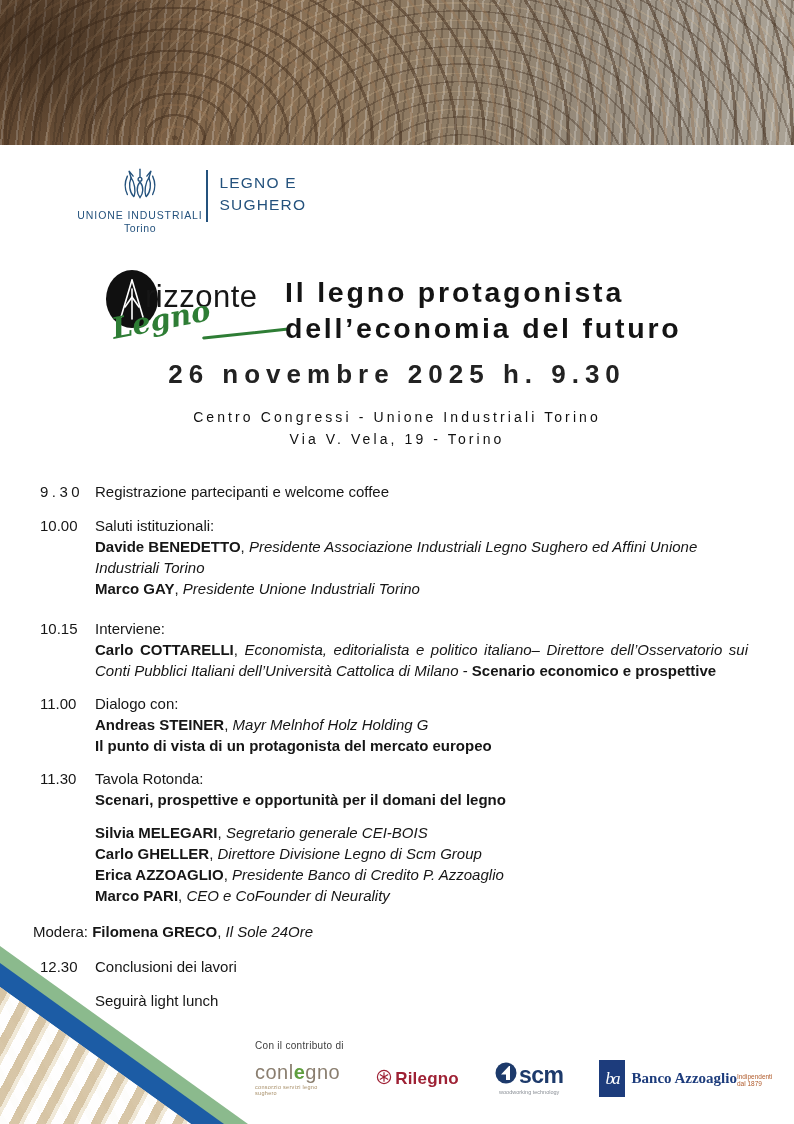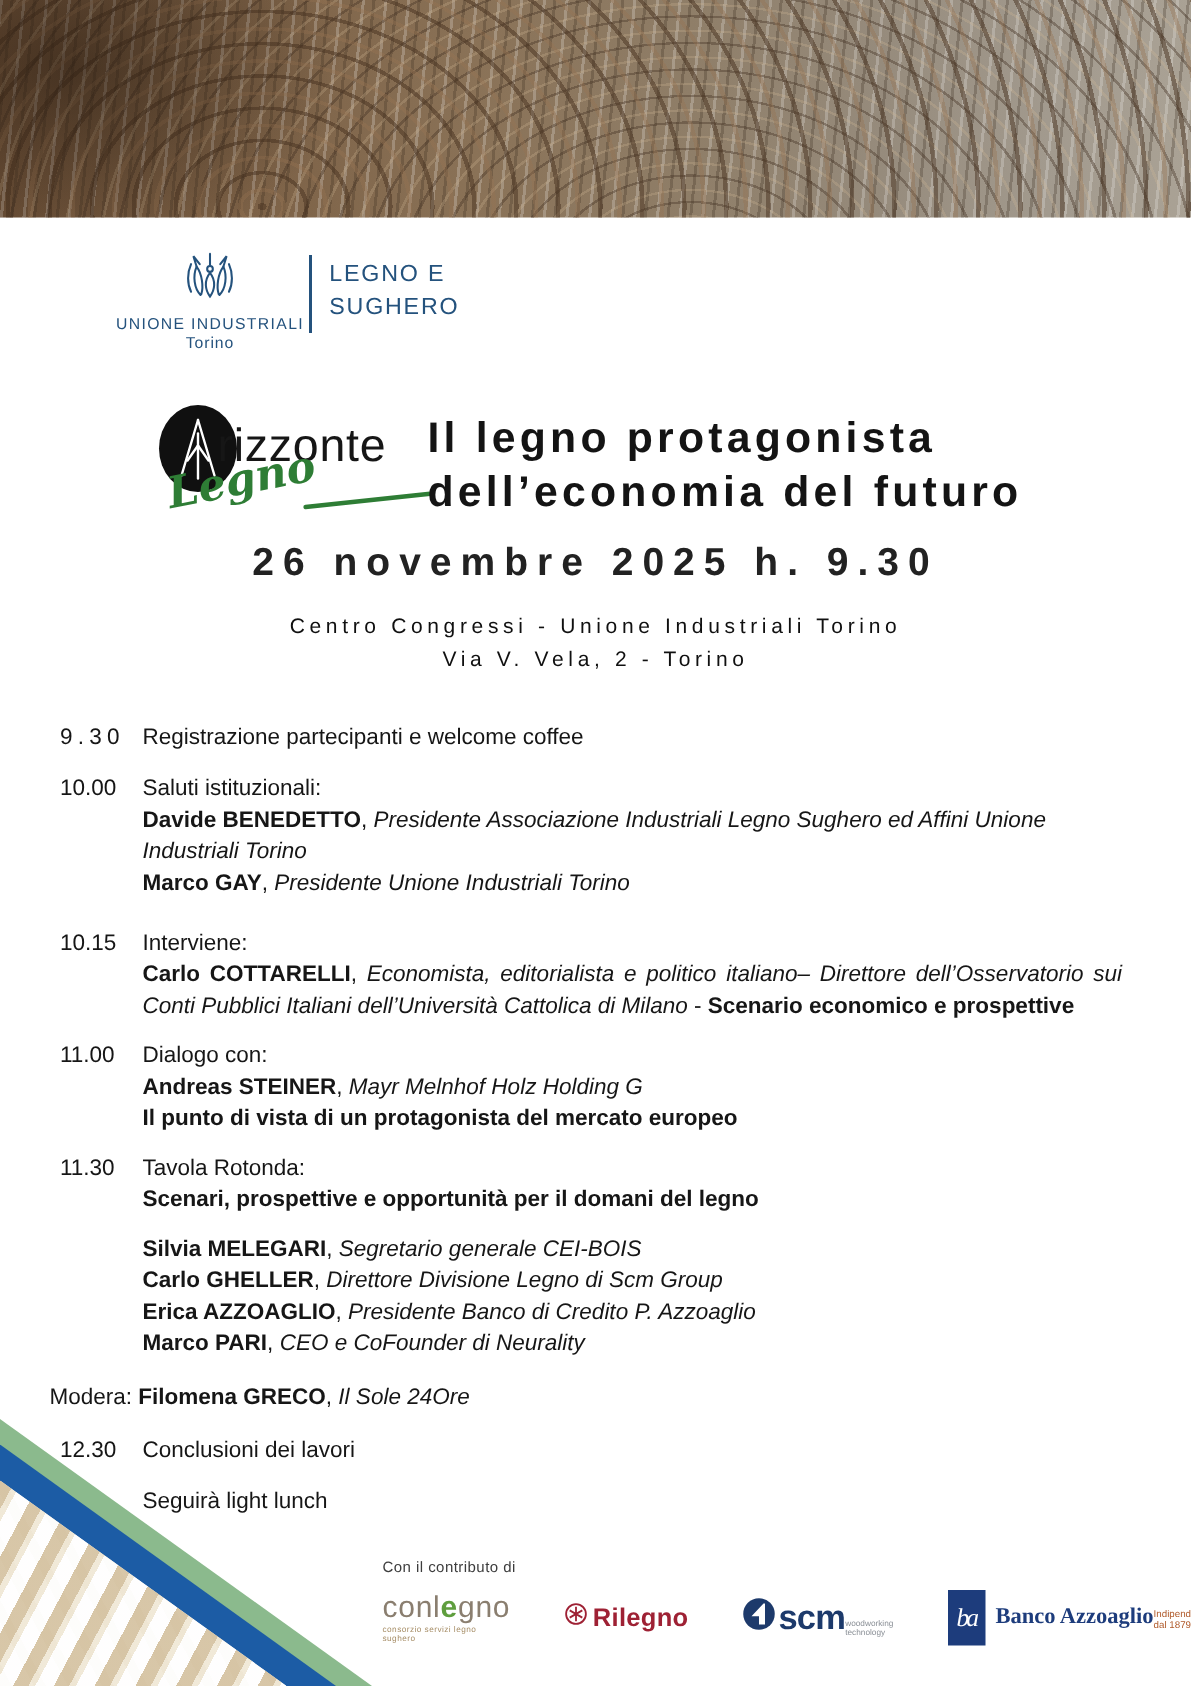--- a/index.html
+++ b/index.html
@@ -59,21 +59,21 @@
   
   .sponsors{position:absolute;left:255px;top:1040px;width:500px}
   .sponsor-label{font-size:10px;color:#3d3d3d;letter-spacing:.3px}
   .sponsor-row{display:flex;align-items:center;gap:36px;margin-top:9px}
   .logo-conlegno{display:flex;flex-direction:column;align-items:center}
   .conlegno-word{font-size:20px;color:#8a7e6f;letter-spacing:.5px;line-height:1}
   .conlegno-leaf{color:#5f9e3e;font-weight:700}
   .conlegno-tag{font-size:5.5px;color:#a68d66;margin-top:2px;letter-spacing:.3px}
   .logo-rilegno{display:flex;align-items:center;gap:3px}
   .rilegno-word{font-size:17px;font-weight:700;color:#9e2134;letter-spacing:.2px}
-  .logo-scm{display:flex;flex-direction:row;align-items:flex-end}
+  .logo-scm{display:flex;flex-direction:column;align-items:center}
   .scm-top{display:flex;align-items:center;gap:2px}
   .scm-word{font-size:23px;font-weight:700;color:#1d3a6b;line-height:1;letter-spacing:-.5px}
   .scm-tag{font-size:5.5px;color:#8a8f96;margin-top:1px}
   .logo-banco{display:flex;align-items:center;gap:7px}
   .banco-square{width:29px;height:37px;background:#1d3c7c;display:flex;align-items:center;justify-content:center}
   .banco-mono{color:#fff;font-family:"Liberation Serif",serif;font-style:italic;font-size:17px;letter-spacing:-2px}
   .banco-textcol{display:flex;flex-direction:row;align-items:flex-end}
   .banco-name{font-family:"Liberation Serif",serif;font-weight:700;font-size:15px;color:#1d3c7c;white-space:nowrap}
   .banco-tag{font-size:6.5px;color:#b05a2a;margin-top:1px}
   .logo-plack{width:74px;height:26px;background:#54b5d8;border:1px solid #c8cdd2;position:relative;display:flex;align-items:center;box-sizing:border-box}
@@ -132,21 +132,21 @@
 
 <div class="title-block">
   <div>Il legno protagonista</div>
   <div>dell’economia del futuro</div>
 </div>
 
 <div class="date-line">26 novembre 2025 h. 9.30</div>
 
 <div class="venue">
   <div>Centro Congressi - Unione Industriali Torino</div>
-  <div>Via V. Vela, 2 - Torino</div>
+  <div>Via V. Vela, 19 - Torino</div>
 </div>
 
 <div class="program">
 
   <div class="row row-930 mb13">
     <span class="time">9.30</span>
     <span>Registrazione partecipanti e welcome coffee</span>
   </div>
 
   <div class="row mb19">

